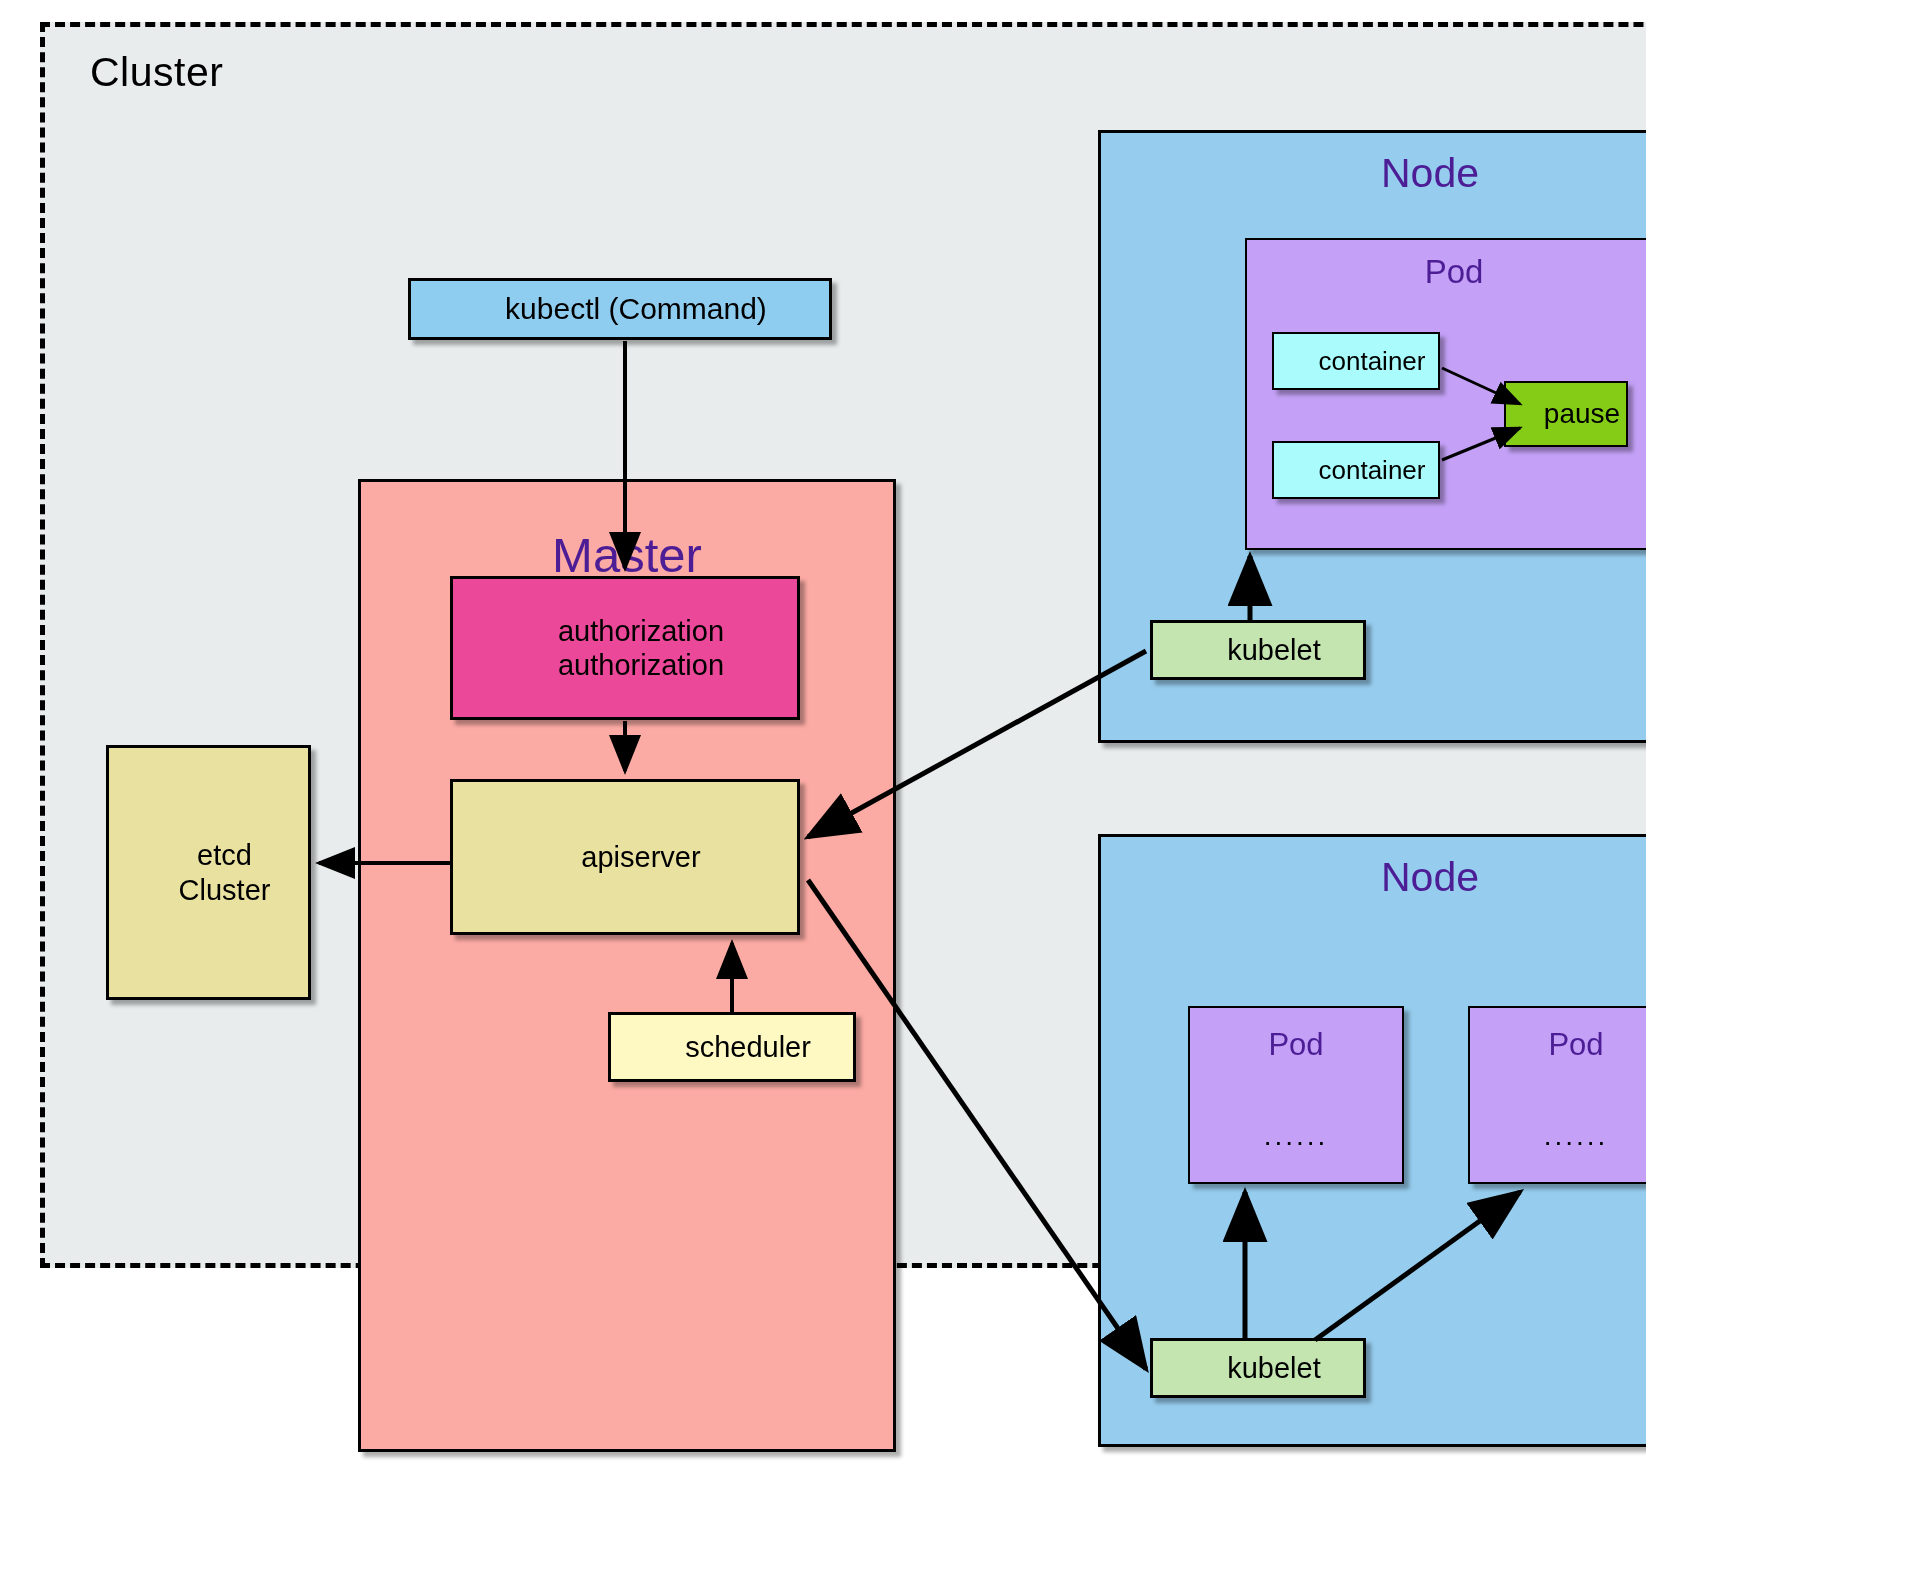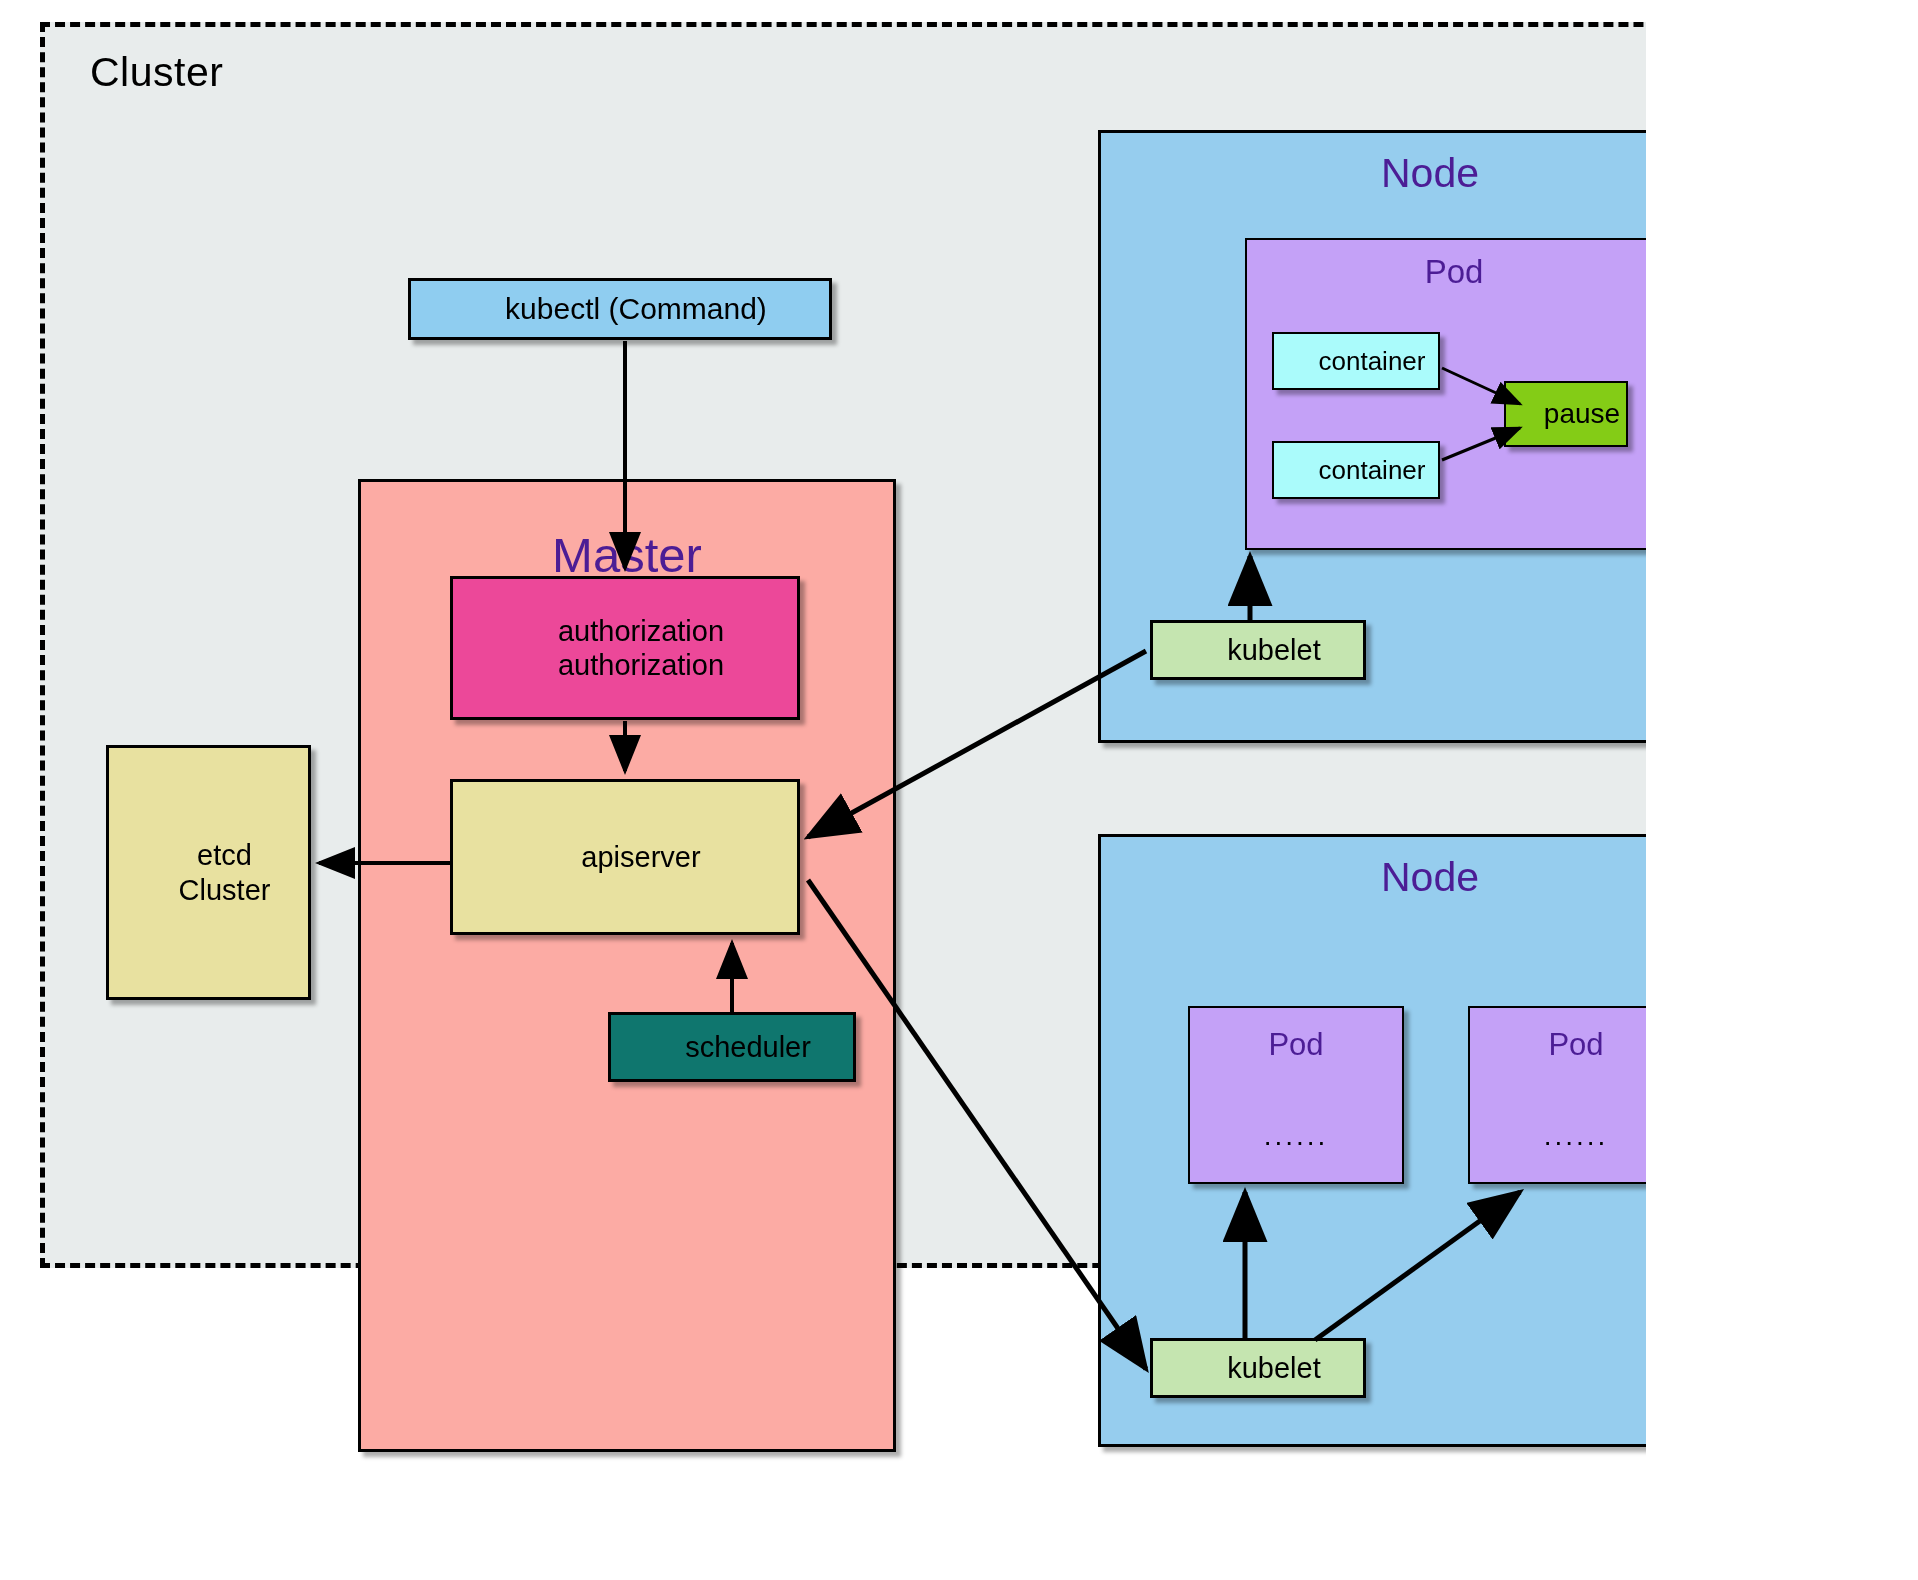--- a/index.html
+++ b/index.html
@@ -82,21 +82,21 @@
   #auth-box .center-label { font-size: 29px; }
 
   #apiserver-box {
     left: 450px; top: 779px; width: 350px; height: 156px;
     background: #e8e1a0;
   }
   #apiserver-box .center-label { font-size: 29px; }
 
   #scheduler-box {
     left: 608px; top: 1012px; width: 248px; height: 70px;
-    background: #0f766e;
+    background: #fef9c3;
   }
   #scheduler-box .center-label { font-size: 29px; }
 
   #etcd-box {
     left: 106px; top: 745px; width: 205px; height: 255px;
     background: #e8e1a0;
   }
   #etcd-box .center-label { font-size: 29px; }
 
   

